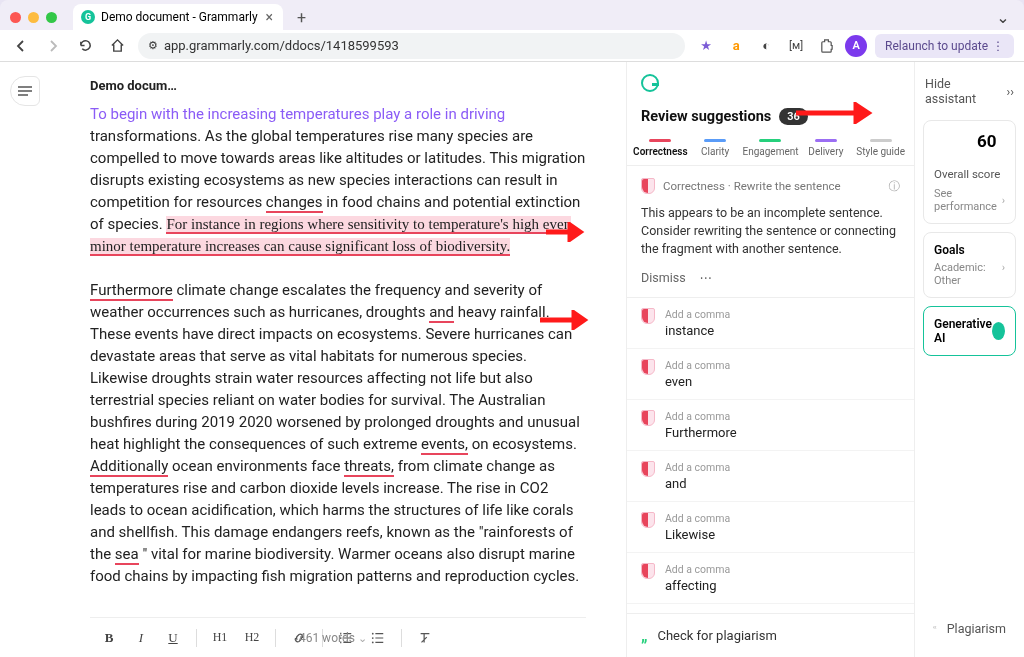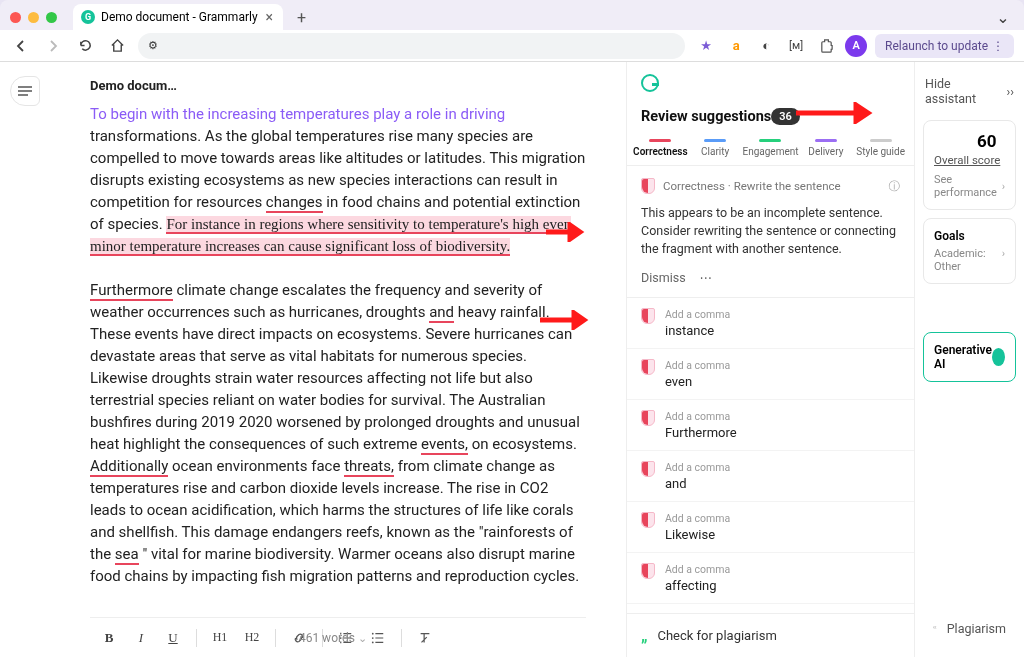--- a/index.html
+++ b/index.html
@@ -40,21 +40,21 @@
 .ul-sel { background: #fcd8e0; border-bottom: 2px solid #e8455c; font-family: Liberation Serif, serif; }
 
 .format-bar { height: 40px; border-top: 1px solid #eee; display: flex; align-items: center; padding: 0 10px; gap: 14px; color: #444; font-size: 13px; }
 .format-bar .fb-item { display: flex; align-items: center; justify-content: center; min-width: 18px; font-family: "Times New Roman", serif; }
 .wc { position: absolute; bottom: 12px; left: 50%; transform: translateX(-50%); font-size: 12px; color: #888; }
 
 .assistant { width: 288px; border-left: 1px solid #eee; display: flex; flex-direction: column; overflow: hidden; }
 .asst-head { padding: 12px 14px 6px; }
 .g-circle { width: 18px; height: 18px; border: 2.5px solid #15c39a; border-radius: 50%; position: relative; }
 .g-circle::after { content: ''; position: absolute; right: -2px; top: 7px; width: 7px; height: 2.5px; background: #15c39a; }
-.rev-row { display: flex; align-items: flex-start; padding: 10px 14px 8px; }
+.rev-row { display: flex; align-items: flex-start; gap: 8px; padding: 10px 14px 8px; }
 .rev-title { font-size: 14.5px; font-weight: 700; color: #111; }
 .badge { background: #333; color: #fff; font-size: 11px; padding: 2px 8px; border-radius: 10px; font-weight: 600; }
 .arrow-red { color: #ff1a1a; font-size: 28px; position: absolute; pointer-events: none; }
 
 .tabs { display: flex; border-bottom: 1px solid #eee; padding: 0 6px; }
 .tab-item { flex: 1; text-align: center; padding: 6px 0 8px; font-size: 10px; color: #666; position: relative; }
 .tab-item.active { color: #111; font-weight: 600; }
 .tab-line { width: 22px; height: 3px; border-radius: 2px; margin: 0 auto 4px; }
 .l-corr { background: #e8455c; }
 .l-clar { background: #5a9cf8; }
@@ -75,25 +75,25 @@
 .sug-type { font-size: 10.5px; color: #999; }
 .sug-word { font-size: 13px; color: #222; margin-top: 2px; }
 
 .plag-row { padding: 12px 14px; display: flex; align-items: center; gap: 10px; font-size: 13px; color: #333; border-top: 1px solid #eee; }
 .quotes { color: #26d07c; font-size: 16px; font-weight: bold; }
 
 .right-col { width: 110px; border-left: 1px solid #eee; display: flex; flex-direction: column; }
 .hide-asst { padding: 14px 10px; font-size: 12.5px; color: #555; display: flex; align-items: center; justify-content: flex-end; gap: 6px; }
 .card { margin: 0 8px 8px; border: 1px solid #e8e8e8; border-radius: 8px; padding: 10px; }
 .score { font-size: 17px; font-weight: 700; margin-left: 43px; }
-.score-lbl { font-size: 11.5px; color: #555; margin-top: 2px; text-decoration: underline; }
+.score-lbl { font-size: 11.5px; color: #555; margin-top: 16px; }
 .see-perf { font-size: 11px; color: #888; margin-top: 6px; display: flex; justify-content: space-between; align-items: center; }
 .goals-t { font-size: 12px; font-weight: 600; margin-bottom: 4px; }
 .goals-v { font-size: 11px; color: #888; display: flex; justify-content: space-between; }
-.genai { border-color: #15c39a; display: flex; justify-content: center; align-items: center; margin-top: 40px; }
+.genai { border-color: #15c39a; display: flex; justify-content: center; align-items: center; }
 .genai-t { font-size: 12px; font-weight: 600; }
 .genai-i { width: 18px; height: 18px; background: #15c39a; border-radius: 50%; }
 .plag-btn { margin: auto 8px 8px; padding: 12px 10px; font-size: 12.5px; color: #555; display: flex; align-items: center; gap: 8px; }
 
 .chev { color: #aaa; font-size: 11px; }
 svg { display: block; }
 </style>
 </head>
 <body>
 
@@ -129,20 +129,21 @@
           <path d="M3 8a5 5 0 1 1 1.5 3.5M3 8V4M3 8h4" stroke="#444" stroke-width="1.6" fill="none"></path>
         </svg>
     </div>
     <div class="addr-btn">
       <svg width="15" height="15" viewBox="0 0 16 16">
           <path d="M2 8 L8 2 L14 8 M4 7v7h8V7" stroke="#444" stroke-width="1.5" fill="none"></path>
         </svg>
     </div>
     <div class="addr-input">
       <span style="font-size:11px">⚙</span>
+      <span>app.grammarly.com/ddocs/1418599593</span>
     </div>
     <div class="addr-icons">
       <div class="addr-icon" style="color:#7c5cd6">★</div>
       <div class="addr-icon" style="color:#ff9800;font-weight:bold">a</div>
       <div class="addr-icon">◐</div>
       <div class="addr-icon" style="font-size:11px">[м]</div>
       <div class="addr-icon">
         <svg width="15" height="15" viewBox="0 0 16 16">
             <path d="M6 2h4v2h2a1 1 0 0 1 1 1v3h1v4h-1v2a1 1 0 0 1-1 1H4a1 1 0 0 1-1-1V5a1 1 0 0 1 1-1h2z" stroke="#555" stroke-width="1.3" fill="none"></path>
           </svg>

